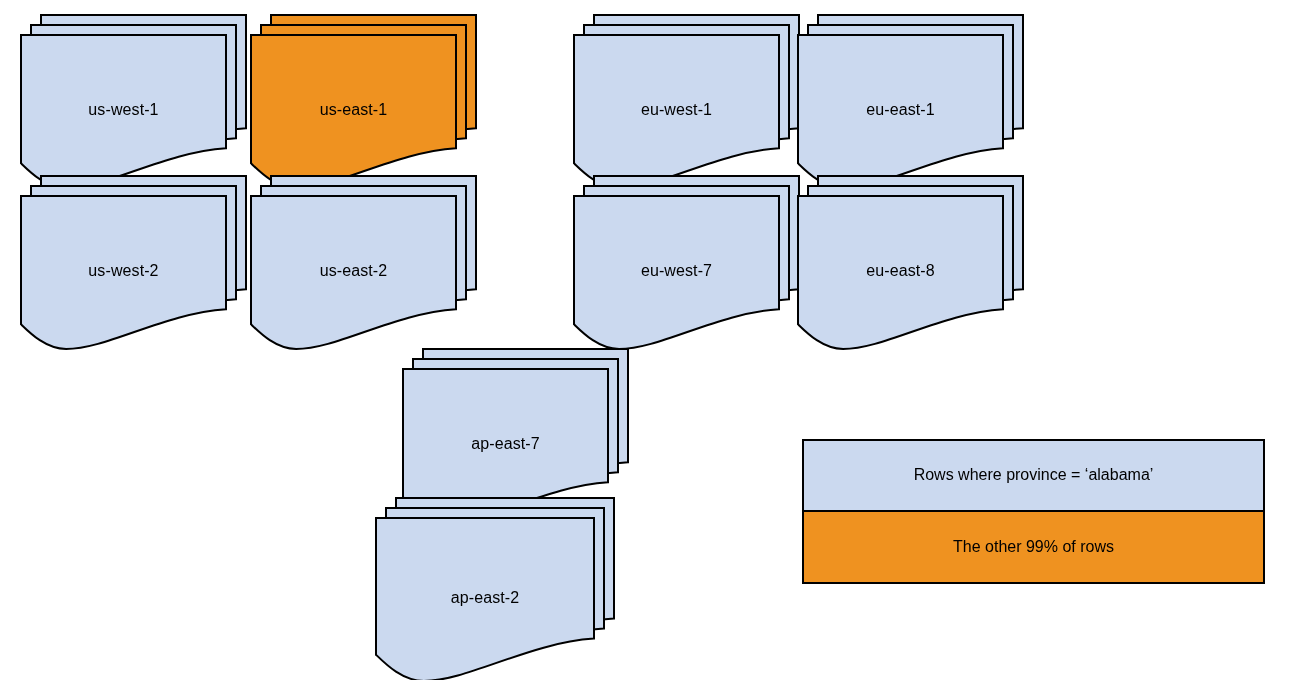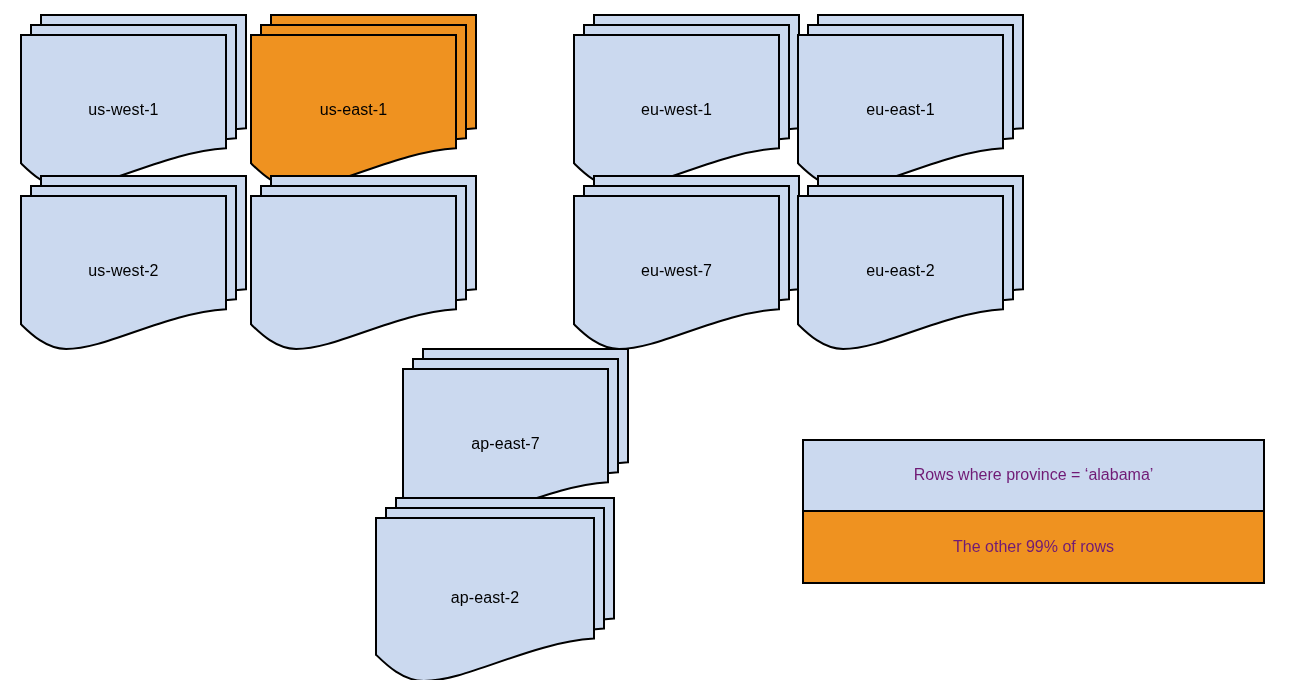--- a/index.html
+++ b/index.html
@@ -49,21 +49,21 @@
     box-sizing: border-box;
     border: 2px solid #000000;
     background: #ffffff;
   }
   .legend-row {
     box-sizing: border-box;
     display: flex;
     align-items: center;
     justify-content: center;
     font-size: 16px;
-    color: #701a75;
+    color: #000000;
     white-space: nowrap;
   }
   .legend-row.top {
     border-bottom: 2px solid #000000;
   }
 </style>
 </head>
 <body>
 
 <div id="canvas">
@@ -143,20 +143,21 @@
           <g transform="translate(21,1)">
             <path d="M 0 0 L 205 0 L 205 113.22 C 143.50 117.20 86.10 153.00 45.10 153.00 C 24.60 153.00 8.20 136.29 0 128.34 Z" fill="#CBD9EF" stroke="#000000" stroke-width="2" stroke-linejoin="miter"></path>
           </g>
           <g transform="translate(11,11)">
             <path d="M 0 0 L 205 0 L 205 113.22 C 143.50 117.20 86.10 153.00 45.10 153.00 C 24.60 153.00 8.20 136.29 0 128.34 Z" fill="#CBD9EF" stroke="#000000" stroke-width="2" stroke-linejoin="miter"></path>
           </g>
           <g transform="translate(1,21)">
             <path d="M 0 0 L 205 0 L 205 113.22 C 143.50 117.20 86.10 153.00 45.10 153.00 C 24.60 153.00 8.20 136.29 0 128.34 Z" fill="#CBD9EF" stroke="#000000" stroke-width="2" stroke-linejoin="miter"></path>
           </g>
         </svg>
+        <div class="stack-label" style="top: 86.5px; width: 205px; left: 1px;">us-east-2</div>
       </div>
       <div class="stack" style="left: 573px; top: 175px; width: 225px; height: 173px;">
         <svg width="229" height="177">
           <g transform="translate(21,1)">
             <path d="M 0 0 L 205 0 L 205 113.22 C 143.50 117.20 86.10 153.00 45.10 153.00 C 24.60 153.00 8.20 136.29 0 128.34 Z" fill="#CBD9EF" stroke="#000000" stroke-width="2" stroke-linejoin="miter"></path>
           </g>
           <g transform="translate(11,11)">
             <path d="M 0 0 L 205 0 L 205 113.22 C 143.50 117.20 86.10 153.00 45.10 153.00 C 24.60 153.00 8.20 136.29 0 128.34 Z" fill="#CBD9EF" stroke="#000000" stroke-width="2" stroke-linejoin="miter"></path>
           </g>
           <g transform="translate(1,21)">
@@ -170,21 +171,21 @@
           <g transform="translate(21,1)">
             <path d="M 0 0 L 205 0 L 205 113.22 C 143.50 117.20 86.10 153.00 45.10 153.00 C 24.60 153.00 8.20 136.29 0 128.34 Z" fill="#CBD9EF" stroke="#000000" stroke-width="2" stroke-linejoin="miter"></path>
           </g>
           <g transform="translate(11,11)">
             <path d="M 0 0 L 205 0 L 205 113.22 C 143.50 117.20 86.10 153.00 45.10 153.00 C 24.60 153.00 8.20 136.29 0 128.34 Z" fill="#CBD9EF" stroke="#000000" stroke-width="2" stroke-linejoin="miter"></path>
           </g>
           <g transform="translate(1,21)">
             <path d="M 0 0 L 205 0 L 205 113.22 C 143.50 117.20 86.10 153.00 45.10 153.00 C 24.60 153.00 8.20 136.29 0 128.34 Z" fill="#CBD9EF" stroke="#000000" stroke-width="2" stroke-linejoin="miter"></path>
           </g>
         </svg>
-        <div class="stack-label" style="top: 86.5px; width: 205px; left: 1px;">eu-east-2</div>
+        <div class="stack-label" style="top: 86.5px; width: 205px; left: 1px;">eu-east-8</div>
       </div>
       <div class="stack" style="left: 402px; top: 348px; width: 225px; height: 173px;">
         <svg width="229" height="177">
           <g transform="translate(21,1)">
             <path d="M 0 0 L 205 0 L 205 113.22 C 143.50 117.20 86.10 153.00 45.10 153.00 C 24.60 153.00 8.20 136.29 0 128.34 Z" fill="#CBD9EF" stroke="#000000" stroke-width="2" stroke-linejoin="miter"></path>
           </g>
           <g transform="translate(11,11)">
             <path d="M 0 0 L 205 0 L 205 113.22 C 143.50 117.20 86.10 153.00 45.10 153.00 C 24.60 153.00 8.20 136.29 0 128.34 Z" fill="#CBD9EF" stroke="#000000" stroke-width="2" stroke-linejoin="miter"></path>
           </g>
           <g transform="translate(1,21)">

